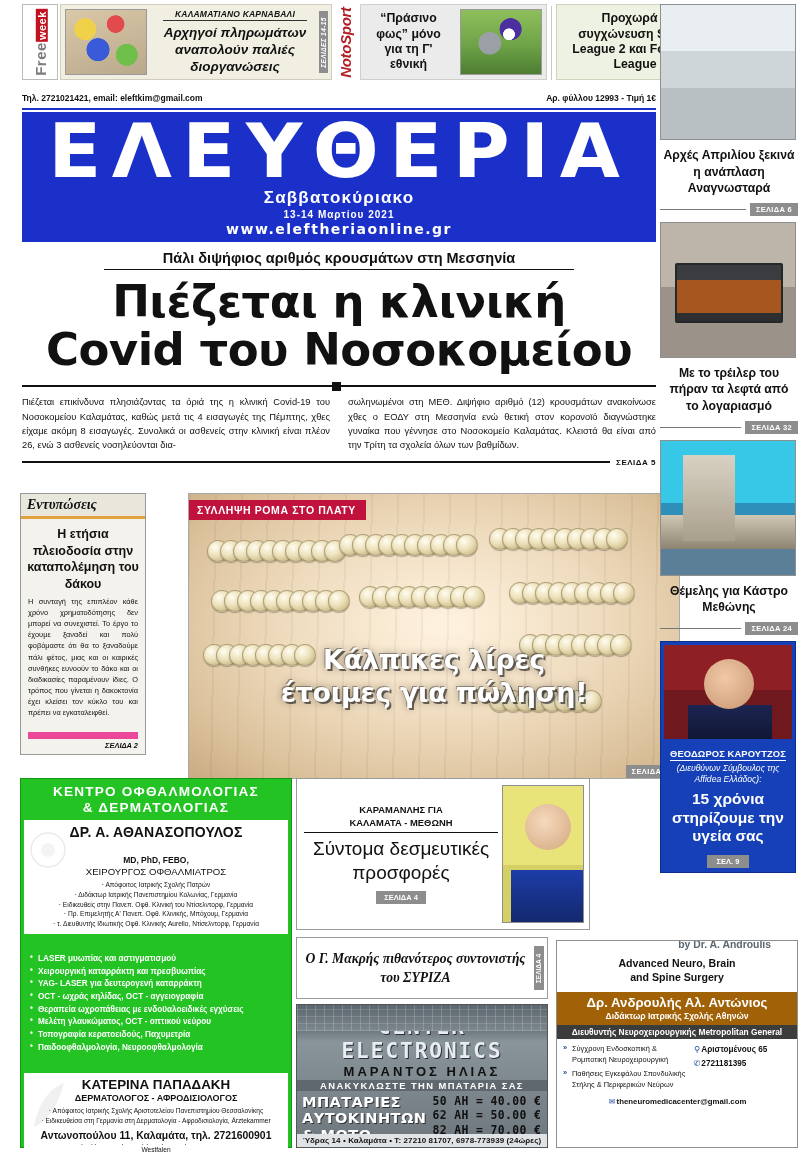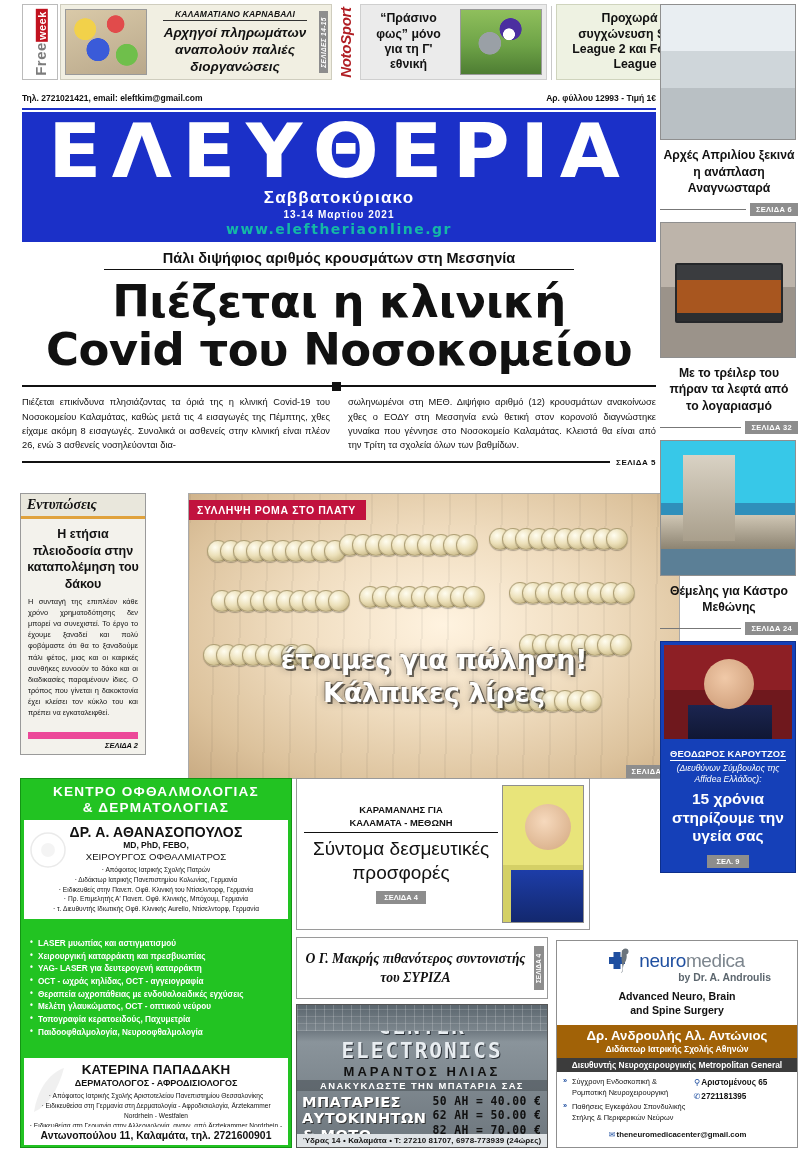--- a/index.html
+++ b/index.html
@@ -83,21 +83,21 @@
   .mast-title{
     margin-top:4px;font-size:74px;line-height:.95;font-weight:bold;color:#fff;
     letter-spacing:10px;font-family:"DejaVu Sans",sans-serif;
     transform:scaleX(1.05);
   }
   .mast-sub{
     margin-top:2px;color:#fff;font-weight:bold;font-size:17px;letter-spacing:1.2px;
   }
   .mast-date{color:#fff;font-weight:bold;font-size:10px;letter-spacing:1px;margin-top:1px;}
   .mast-site{
-    color:#14b8a6;font-weight:bold;font-size:14px;letter-spacing:1.5px;margin-top:1px;
+    color:#ffffff;font-weight:bold;font-size:14px;letter-spacing:1.5px;margin-top:1px;
     font-family:"DejaVu Sans",sans-serif;
   }
 
   
   .lead{position:absolute;left:22px;top:250px;width:634px;}
   .lead-kicker{
     text-align:center;font-size:14.5px;font-weight:bold;padding-bottom:3px;
     border-bottom:1.5px solid #111;width:470px;margin:0 auto 8px auto;
   }
   .lead-head{
@@ -225,21 +225,21 @@
   .greenad{
     position:absolute;left:20px;top:778px;width:272px;height:370px;
     background:#22c322;border:1px solid #149414;box-sizing:border-box;padding:3px;
   }
   .ga-title{
     text-align:center;color:#fff;font-weight:bold;font-size:13.6px;line-height:1.18;
     letter-spacing:1.2px;padding:2px 0 4px 0;
   }
   .ga-card{background:#fff;padding:4px 5px 5px 5px;margin-bottom:3px;position:relative;}
   .ga-doc{text-align:center;font-weight:bold;font-size:14px;letter-spacing:.2px;}
-  .ga-cred{text-align:center;font-size:8.5px;font-weight:bold;margin-top:0;}
+  .ga-cred{text-align:center;font-size:8.5px;font-weight:bold;margin-top:15px;}
   .ga-spec{text-align:center;font-size:9.6px;font-weight:normal;margin-top:1px;}
   .ga-lines{font-size:6.6px;line-height:1.48;text-align:center;margin-top:3px;color:#111;}
   .ga-bullets{padding:3px 2px 3px 6px;}
   .ga-bullets li{
     list-style:none;color:#fff;font-size:8.2px;font-weight:bold;line-height:1.55;
     position:relative;padding-left:8px;
   }
   .ga-bullets li:before{content:"•";position:absolute;left:0;top:-1px;}
   .ga-doc2{text-align:center;font-weight:bold;font-size:13.4px;}
   .ga-spec2{text-align:center;font-size:9px;font-weight:bold;margin-top:1px;}
@@ -533,22 +533,22 @@
       <span class="coin"></span>
         <span class="coin"></span>
         <span class="coin"></span>
         <span class="coin"></span>
         <span class="coin"></span>
         <span class="coin"></span>
         <span class="coin"></span>
         <span class="coin"></span>
     </div>
     <div class="coin-cap">
+      <div>Κάλπικες λίρες</div>
       <div>έτοιμες για πώληση!</div>
-      <div>Κάλπικες λίρες</div>
     </div>
     <div class="coin-pg">ΣΕΛΙΔΑ 32</div>
   </div>
 
   <div class="rightcol">
 
     <div class="rc-item">
       <div class="rc-photo street"></div>
       <div class="rc-cap">Αρχές Απριλίου ξεκινά η ανάπλαση Αναγνωσταρά</div>
       <div class="rc-foot">
@@ -669,29 +669,20 @@
         <div>62 AH = 50.00 €</div>
         <div>82 AH = 70.00 €</div>
         <div>100 AH = 80.00 €</div>
       </div>
     </div>
 
     <div class="ce-addr">Ύδρας 14 • Καλαμάτα • Τ: 27210 81707, 6978-773939 (24ώρες)</div>
   </div>
 
   <div class="neuro">
-    <div class="nm-logo">
-      <svg class="nm-mark" viewBox="0 0 26 26">
-        <rect x="0" y="9" width="16" height="7" fill="#1f4fa0"></rect>
-        <rect x="4.5" y="4" width="7" height="17" fill="#1f4fa0"></rect>
-        <path d="M13 2 C20 4 18 12 15 16 C13 20 15 24 12 25 C16 20 11 16 13 2 Z" fill="#6b747c"></path>
-        <circle cx="16.5" cy="3.5" r="3" fill="#6b747c"></circle>
-      </svg>
-      <div class="nm-word"><span class="b">neuro</span><span class="g">medica</span></div>
-    </div>
     <div class="nm-by">by Dr. A. Androulis</div>
     <div class="nm-adv">
       <div>Advanced Neuro, Brain</div>
       <div>and Spine Surgery</div>
     </div>
     <div class="nm-bar">
       <div class="nm-doc">Δρ. Ανδρουλής Αλ. Αντώνιος</div>
       <div class="nm-doc-sub">Διδάκτωρ Ιατρικής Σχολής Αθηνών</div>
     </div>
     <div class="nm-bar2">Διευθυντής Νευροχειρουργικής Metropolitan General</div>

